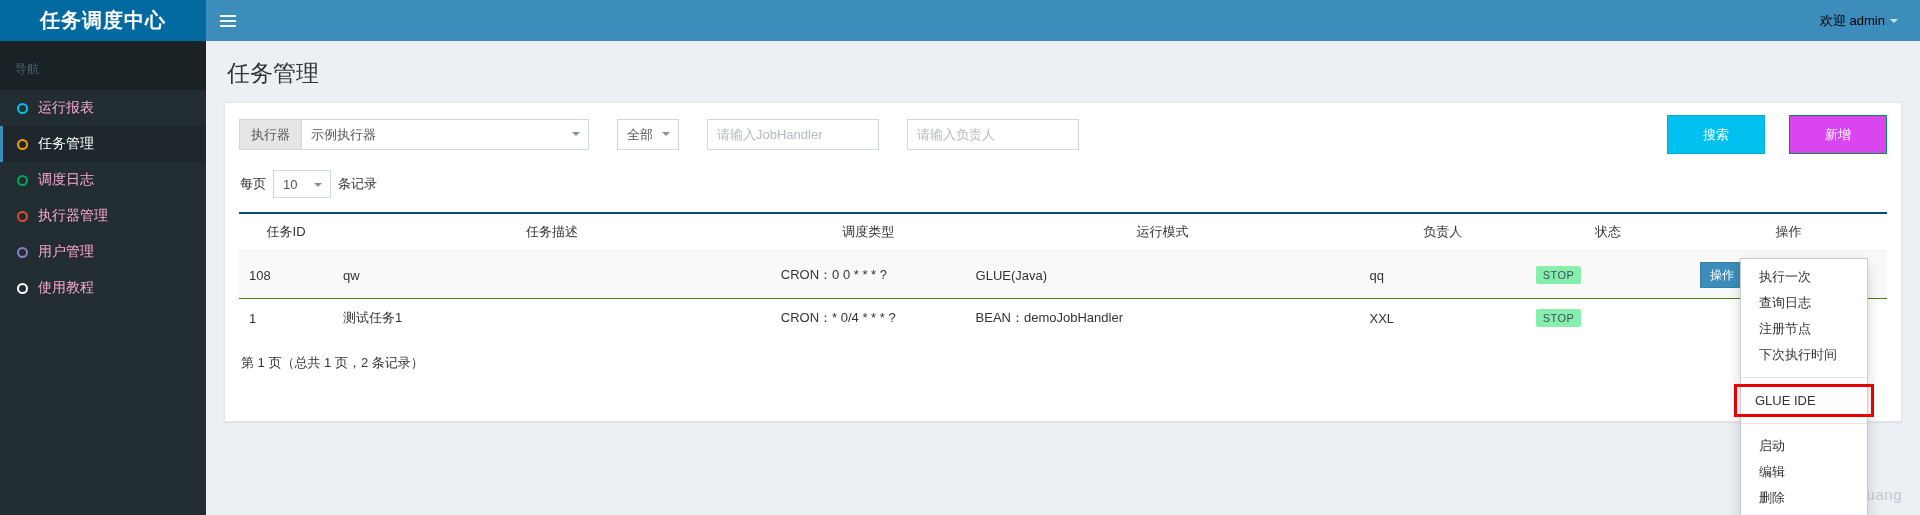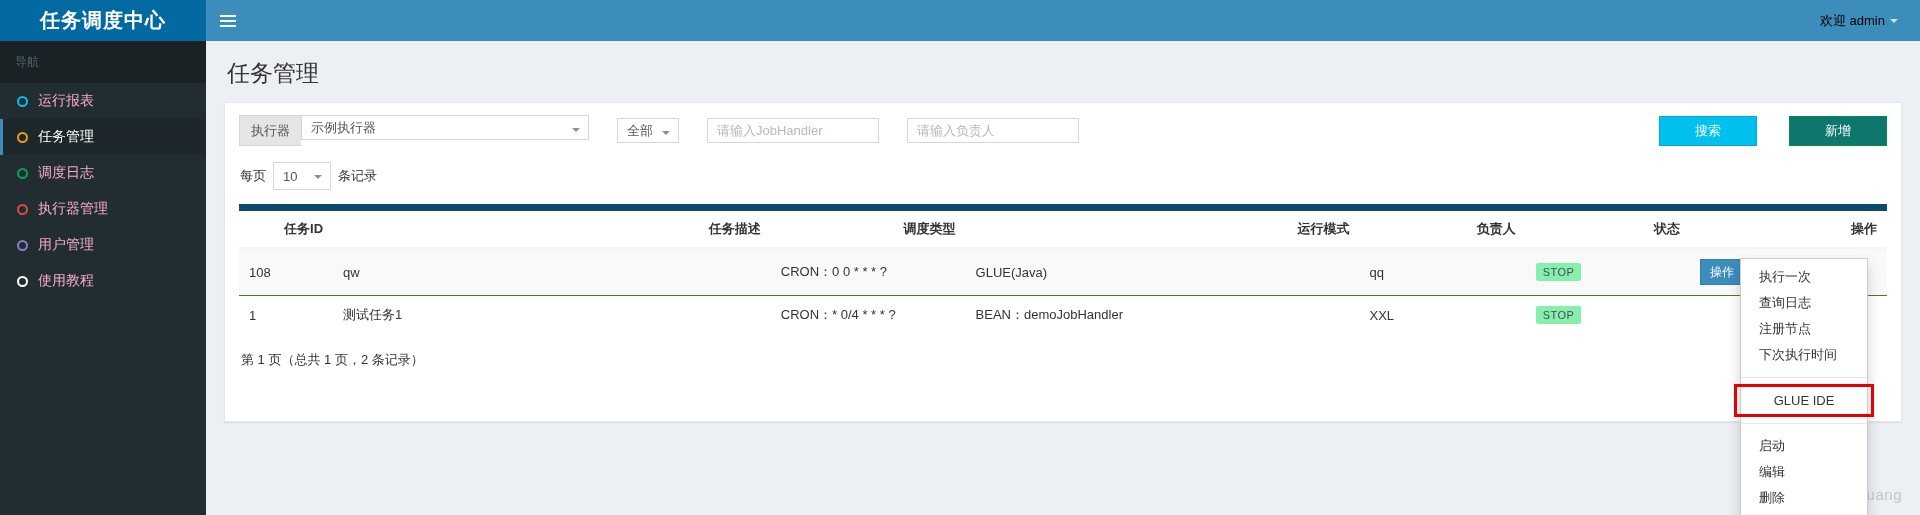--- a/index.html
+++ b/index.html
@@ -32,21 +32,21 @@
     color: #000000; font-size: 13px; display: flex; align-items: center; gap: 5px;
     padding-right: 4px; cursor: pointer;
   }
   .caret { width: 0; height: 0; border-left: 4px solid transparent; border-right: 4px solid transparent; border-top: 4px solid #cfe4f0; display: inline-block; }
 
   
   .sidebar {
     position: absolute; left: 0; top: 41px; width: 206px; height: 474px;
     background: #222d32;
   }
-  .side-head { color: #4b646f; font-size: 12px; padding: 13px 15px 12px 15px; background: #1a2226; }
+  .side-head { color: #4b646f; font-size: 12px; padding: 20px 15px 12px 15px; background: #1a2226; }
   .side-item {
     display: flex; align-items: center; gap: 10px;
     height: 36px; padding-left: 14px; color: #f9a8d4; font-size: 14px;
     border-left: 3px solid transparent; cursor: pointer;
   }
   .side-item.active { background: #1e282c; color: #fff; border-left-color: #3c8dbc; }
   .ring { width: 11px; height: 11px; border-radius: 50%; border: 2px solid currentColor; flex: none; }
 
   
   .content { position: absolute; left: 206px; top: 41px; width: 1714px; height: 474px; background: #ecf0f5; padding: 12px 18px 0 18px; }
@@ -55,43 +55,43 @@
   .panel { background: #fff; border: 1px solid #e4e6eb; box-shadow: 0 1px 1px rgba(0,0,0,.06); padding: 12px 14px 16px 14px; min-height: 320px; }
 
   
   .search-row { display: flex; align-items: center; gap: 0; margin-bottom: 2px; flex-wrap: nowrap; }
   .form-group { display: flex; align-items: stretch; margin-right: 28px; }
   .addon {
     display: flex; align-items: center; padding: 0 11px; font-size: 13px; color: #555;
     background: #e5e5e5; border: 1px solid #d2d6de; border-right: 0; height: 31px;
   }
   .sel, .txt {
-    height: 25px; border: 1px solid #d2d6de; background: #fff; font-size: 13px; color: #555;
+    height: 31px; border: 1px solid #d2d6de; background: #fff; font-size: 13px; color: #555;
     padding: 0 9px; font-family: inherit; border-radius: 0; outline: none;
     -webkit-appearance: none; appearance: none;
   }
   .sel { padding-right: 26px; background-image: none; }
   .selwrap { position: relative; display: inline-block; }
   .selwrap::after {
     content: ""; position: absolute; right: 9px; top: 13px; pointer-events: none;
     width: 0; height: 0; border-left: 4px solid transparent; border-right: 4px solid transparent; border-top: 4px solid #8a8f94;
   }
   .txt::placeholder { color: #b5b8bd; }
-  .btn { height: 30px; border: 1px solid transparent; color: #fff; font-size: 13px; padding: 0 16px; cursor: pointer; font-family: inherit; margin-left: 8px; }
+  .btn { height: 39px; border: 1px solid transparent; color: #fff; font-size: 13px; padding: 0 16px; cursor: pointer; font-family: inherit; }
   .btn-search { background: #00c0ef; border-color: #00acd6; min-width: 98px; }
-  .btn-add { background: #0f766e; border-color: #008d4c; min-width: 98px; }
+  .btn-add { background: #d946ef; border-color: #008d4c; min-width: 98px; }
 
   
   .perpage { display: flex; align-items: center; gap: 7px; font-size: 13px; color: #333; margin: 16px 0 14px 1px; }
 
   
   table { width: 100%; border-collapse: collapse; font-size: 13px; color: #333; table-layout: fixed; }
   thead th {
-    text-align: right; font-weight: bold; padding: 9px 10px; border-bottom: 2px solid #f4f4f4;
-    border-top: 7px solid #0c4a6e;
+    text-align: center; font-weight: normal; padding: 9px 10px; border-bottom: 2px solid #f4f4f4;
+    border-top: 2px solid #0c4a6e;
   }
   tbody td { padding: 10px; border-top: 1px solid #4d7c0f; vertical-align: middle; }
   tbody tr:nth-child(odd) td { background: #f9f9f9; }
   .col-id { width: 86px; } .col-desc { width: 400px; } .col-cron { width: 178px; }
   .col-mode { width: 360px; } .col-owner { width: 152px; } .col-status { width: 150px; }
   .col-op { width: 180px; }
   .label-stop {
     display: inline-block; background: #86efac; color: #444c5e; font-size: 11px; font-weight: normal;
     padding: 3px 7px; border-radius: 2px; letter-spacing: .4px;
   }
@@ -104,21 +104,21 @@
 
   
   .dropdown-menu {
     position: absolute; left: 1740px; top: 258px; width: 128px; background: #fff;
     border: 1px solid #ccc; box-shadow: 0 6px 12px rgba(0,0,0,.175); padding: 5px 0; z-index: 40;
   }
   .dropdown-menu a {
     display: block; padding: 4px 18px; font-size: 13px; color: #333; text-decoration: none; white-space: nowrap; cursor: pointer;
   }
   .divider { height: 1px; background: #e5e5e5; margin: 9px 0; }
-  .glue-highlight { outline: 3px solid #e60000; display: block; margin: 0 -4px; text-align: center; }
+  .glue-highlight { outline: 3px solid #e60000; display: block; margin: 0 -4px; }
   .glue-highlight a { padding-top: 6px; padding-bottom: 6px; }
 
   .watermark { position: absolute; right: 18px; bottom: 10px; font-size: 15px; color: #c3c7cc; letter-spacing: .5px; }
 </style>
 </head>
 <body>
 
 <div class="app">
 
   <div class="topbar">

